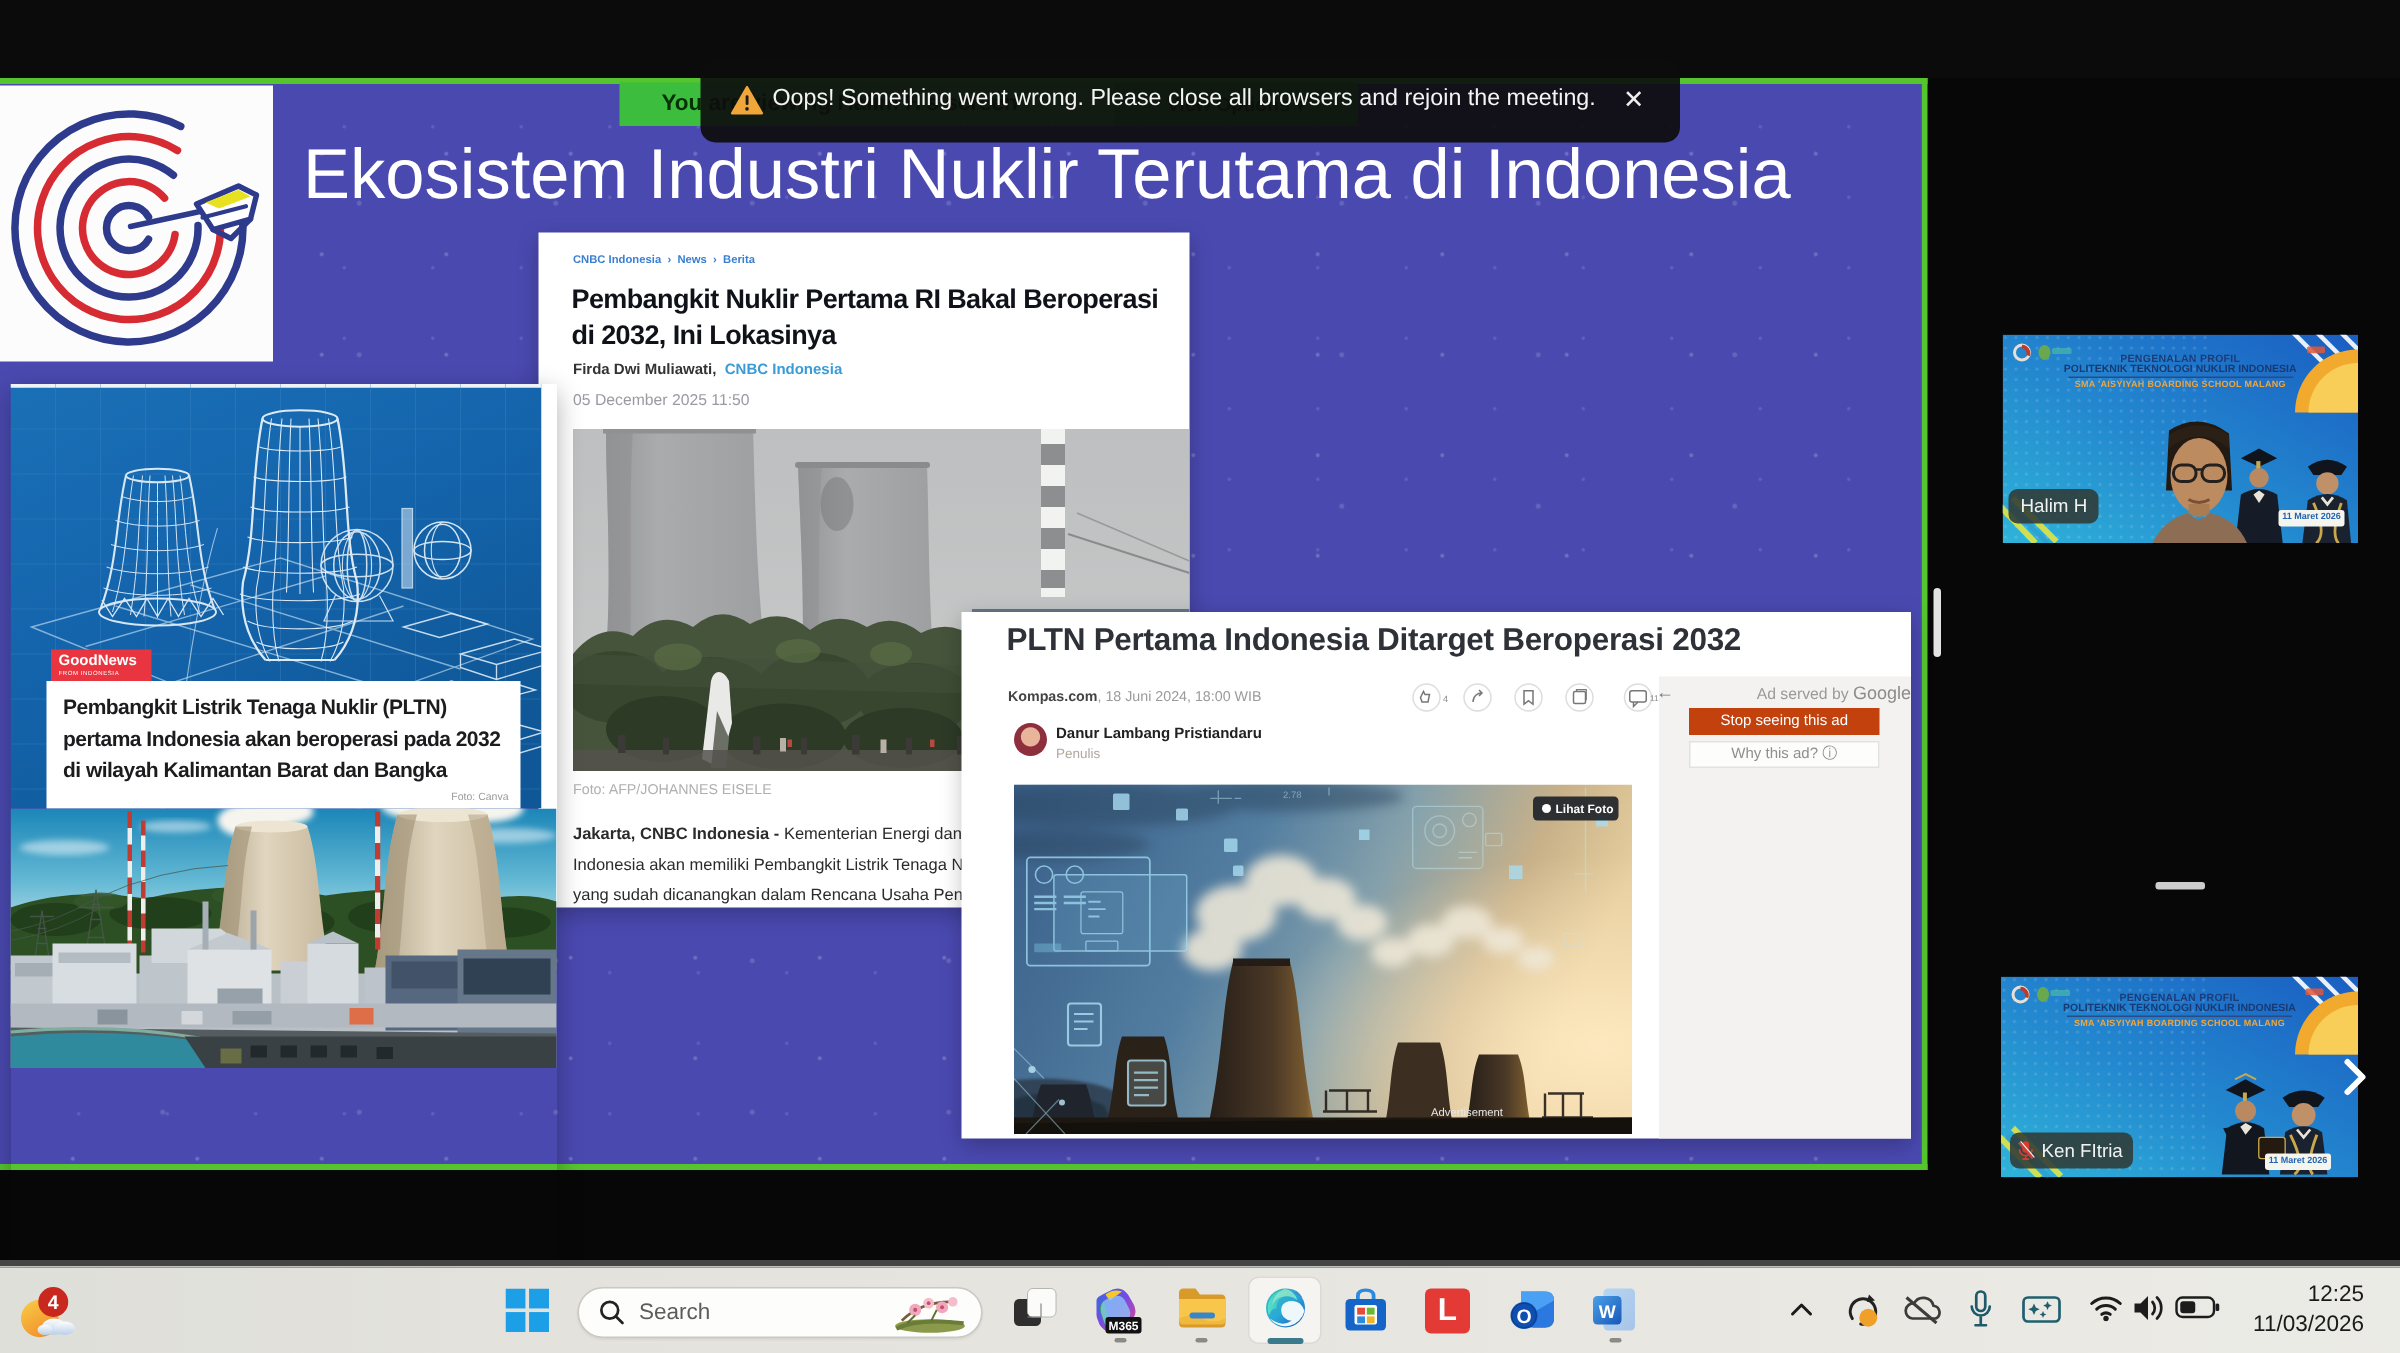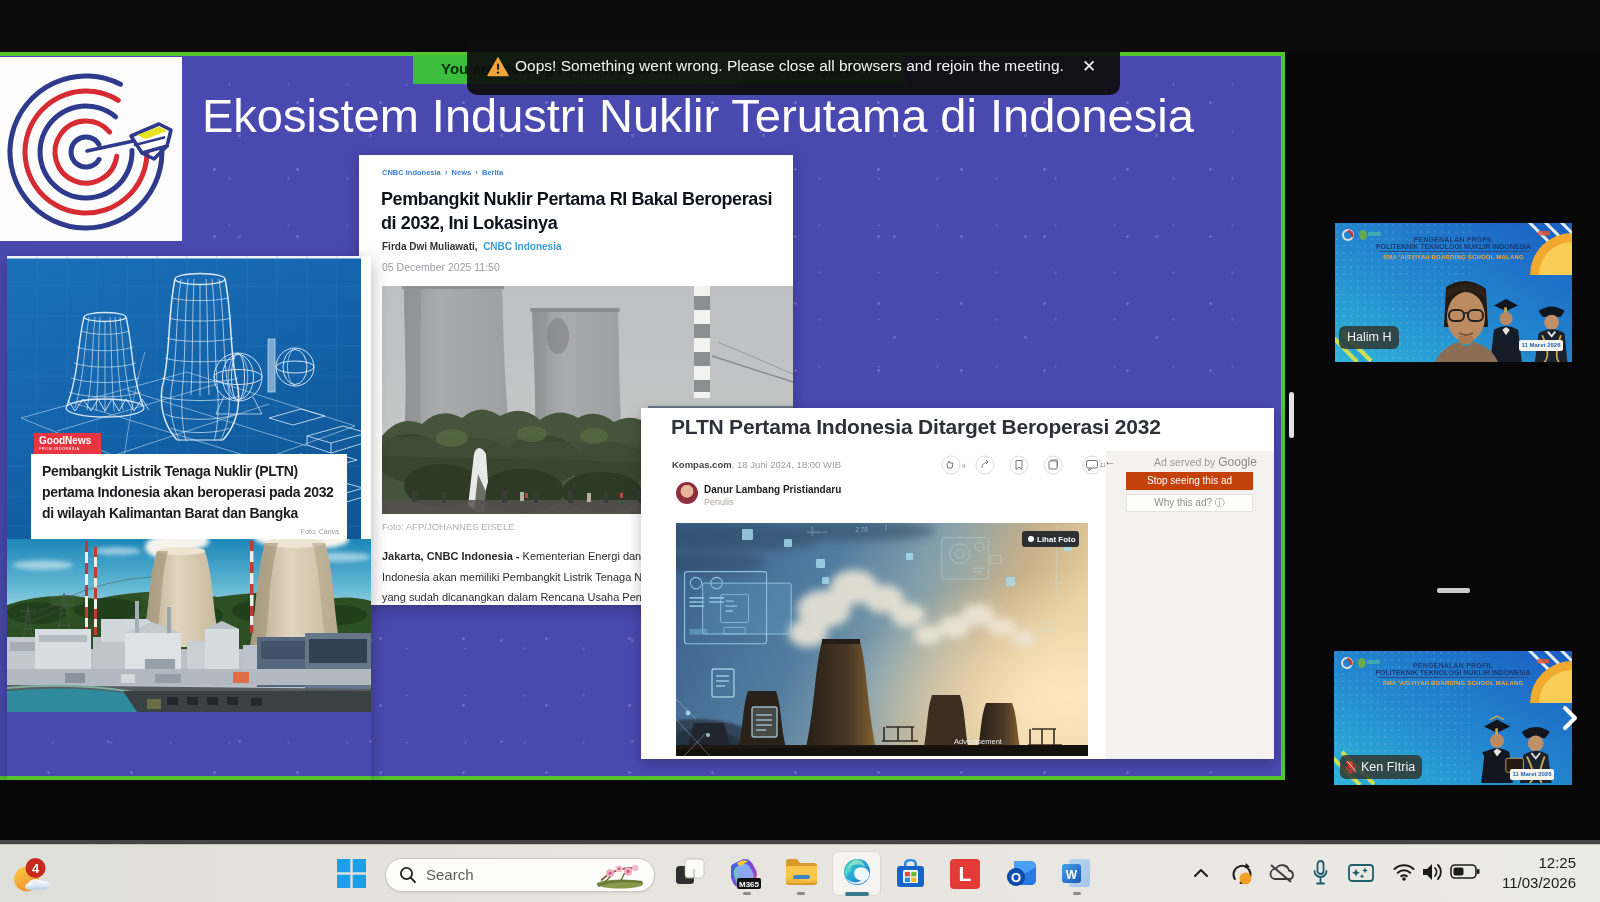--- a/index.html
+++ b/index.html
@@ -142,21 +142,21 @@
         <circle cx="113" cy="11" r="9" stroke="#ddd"></circle>
           <rect x="109" y="7" width="8" height="8" rx="1"></rect>
           <path d="M111 7 v-1.2 h6.5 v7" stroke-width="0.8"></path>
         <circle cx="152" cy="11" r="9" stroke="#ddd"></circle>
           <rect x="146.5" y="6.5" width="11" height="7.5" rx="1.5"></rect>
           <path d="M149 14 v3 l3 -3"></path>
           <text x="160" y="13" font-size="5.5" fill="#888" stroke="none">11</text>
       </svg>
     </div>
     <div class="abs" style="left:463px;top:46px;font-size:12px;color:#777;">←</div>
-    <div class="abs" style="left:496px;top:47px;width:137px;text-align:center;font-size:10.5px;color:#9a9a9a;">Ad served by <span style="font-size:12px;color:#8b8b8b;">Google</span></div>
+    <div class="abs" style="left:496px;top:47px;width:137px;text-align:right;font-size:10.5px;color:#9a9a9a;">Ad served by <span style="font-size:12px;color:#8b8b8b;">Google</span></div>
     <div class="abs" style="left:485px;top:64px;width:127px;height:17.5px;background:#c2410c;color:#fff;font-size:10px;text-align:center;line-height:17px;">Stop seeing this ad</div>
     <div class="abs" style="left:485px;top:86px;width:127px;height:17.5px;background:#fdfdfc;border:1px solid #e2e2e0;color:#8f8f8f;font-size:10px;text-align:center;line-height:16px;">Why this ad? ⓘ</div>
     <div class="abs" style="left:35px;top:74px;width:22px;height:22px;border-radius:50%;background:radial-gradient(circle at 50% 42%,#e8b49a 0 36%,#8e2f3e 40%);"></div>
     <div class="abs" style="left:63px;top:76px;font-size:10px;font-weight:bold;color:#222;">Danur Lambang Pristiandaru</div>
     <div class="abs" style="left:63px;top:89px;font-size:9px;color:#b0a79c;">Penulis</div>
     <svg class="abs" style="left:35px;top:115px;" width="412" height="233" viewBox="0 0 412 233">
       <defs>
         <linearGradient id="ksky" x1="0" y1="0" x2="1" y2="0.25">
           <stop offset="0" stop-color="#3a5f89"></stop>
             <stop offset="0.4" stop-color="#527da0"></stop>

